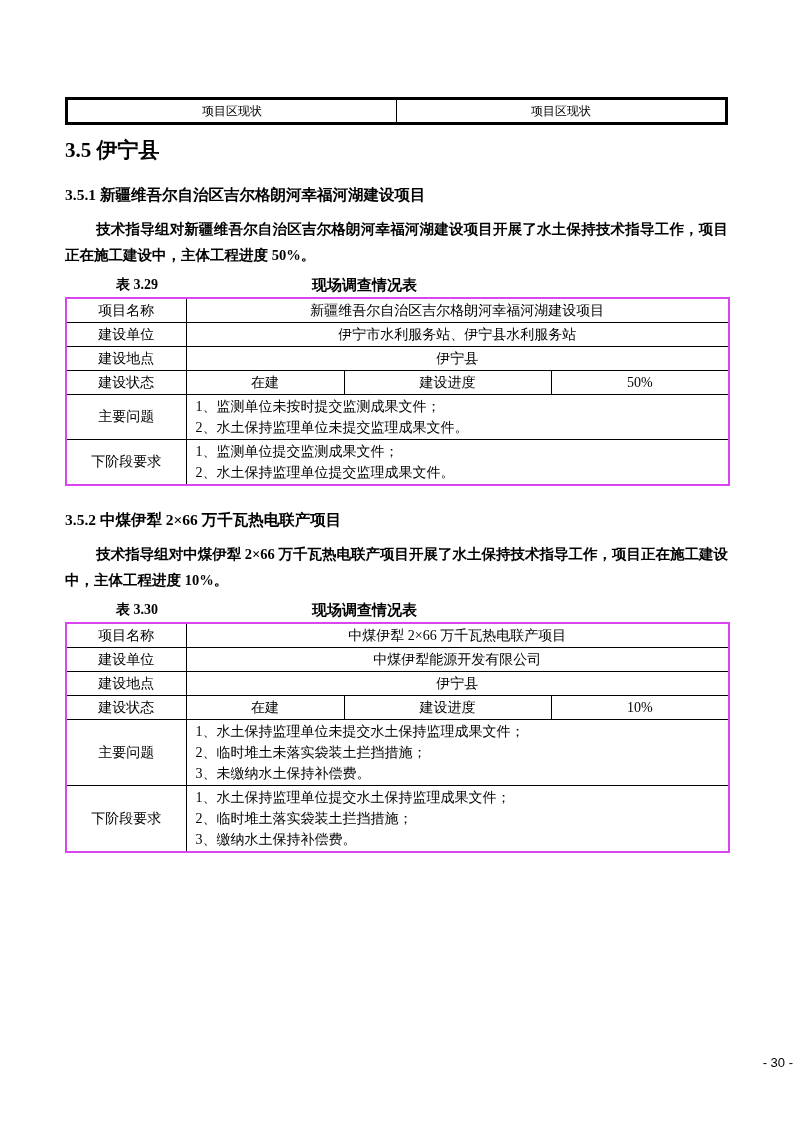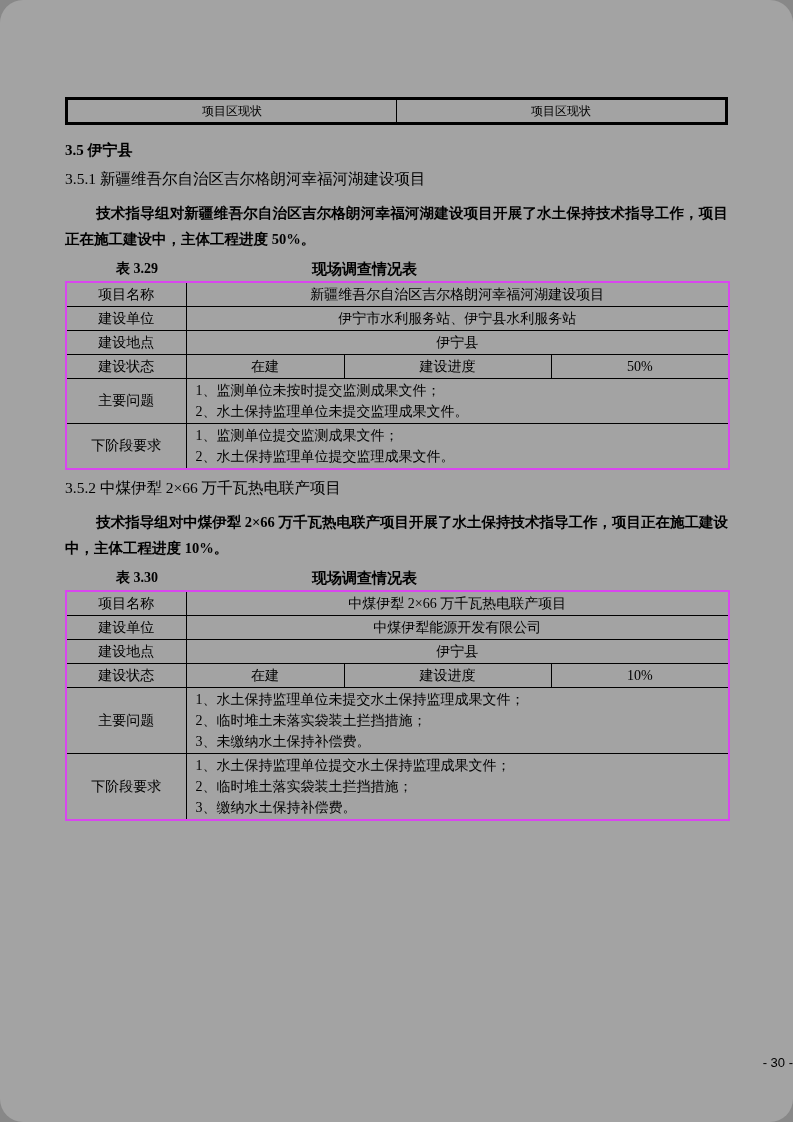--- a/index.html
+++ b/index.html
@@ -4,56 +4,55 @@
 <style>
   html, body {
     margin: 0;
     padding: 0;
     background: #888;
   }
   .page {
     width: 793px;
     height: 1122px;
     margin: 0 auto;
-    background: #a3a3a3;
+    background: #ffffff;
     position: relative;
     box-sizing: border-box;
     padding: 97px 65px 0 65px;
     font-family: "Liberation Serif", "DejaVu Serif", serif;
     color: #000;
     overflow: hidden;
-    border-radius: 23px;
   }
 
   
   table.header-table {
     width: 100%;
     border-collapse: collapse;
     border: 3px solid #000;
     table-layout: fixed;
   }
   table.header-table td {
     border: 1px solid #000;
     height: 20px;
     text-align: center;
     vertical-align: middle;
     font-size: 12px;
     padding: 1px 2px;
   }
 
   .h-section {
-    font-size: 15px;
+    font-size: 21px;
     font-weight: bold;
     margin: 14px 0 0 0;
     line-height: 22px;
   }
   .h-sub {
     font-size: 15.5px;
-    font-weight: normal;
-    margin: 7px 0 0 0;
+    font-weight: bold;
+    margin: 23px 0 0 0;
     line-height: 21px;
   }
   .para {
     font-size: 14.5px;
     line-height: 26px;
     text-indent: 2.15em;
     text-align: justify;
     margin: 11px 0 0 0;
     font-weight: bold;
   }

